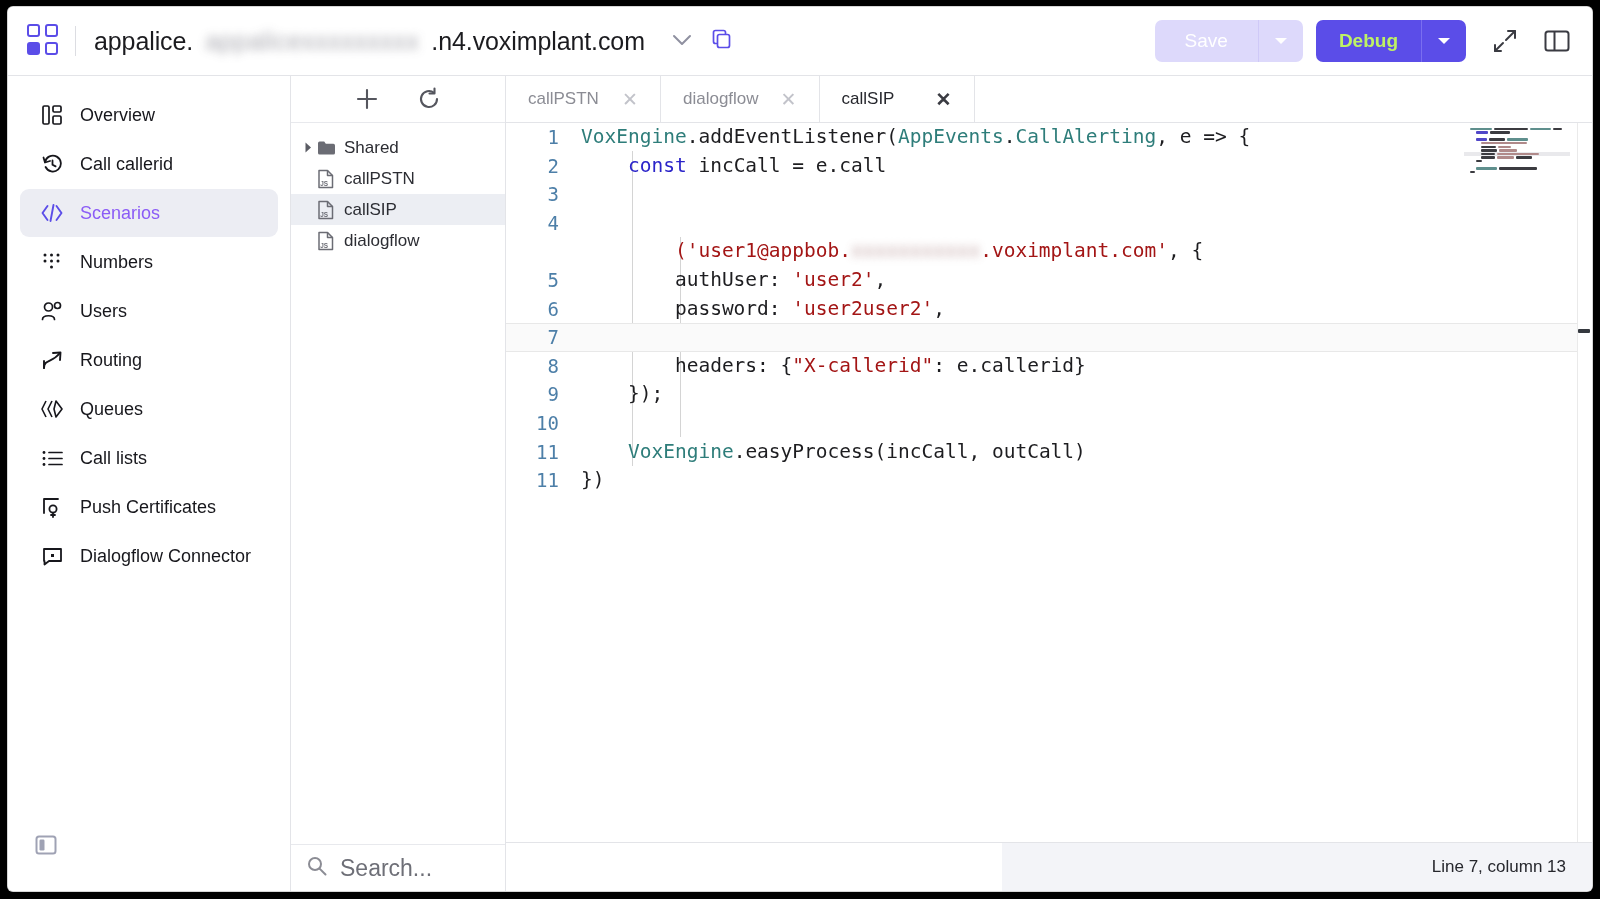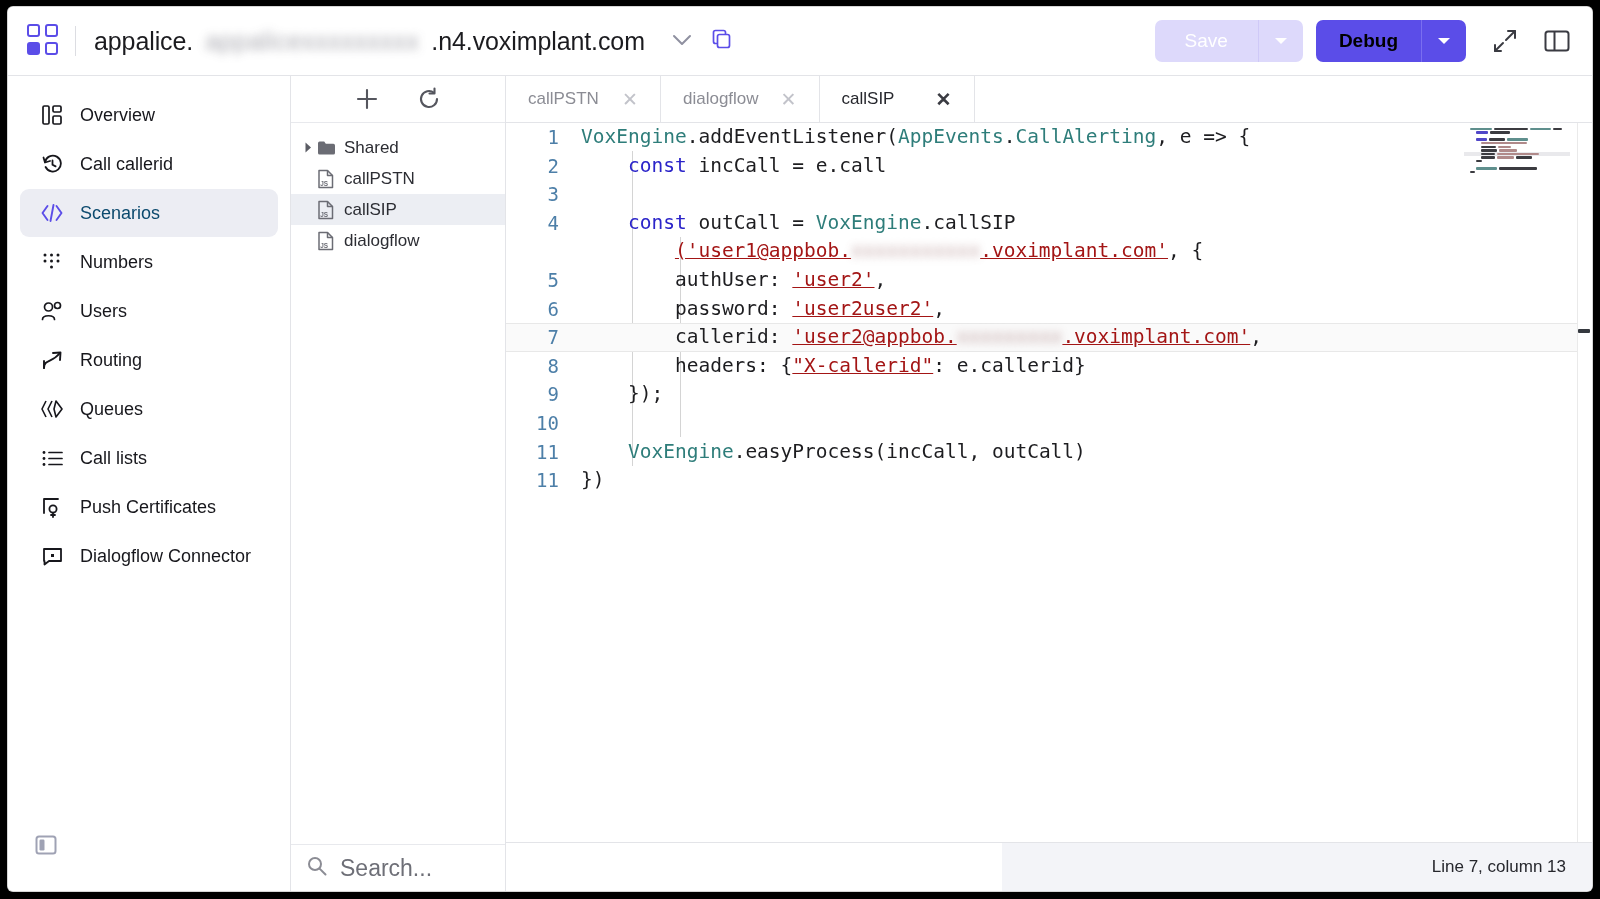--- a/index.html
+++ b/index.html
@@ -37,40 +37,40 @@
     display:flex;align-items:center;background:#ddd9fb;border-radius:7px;height:42px;
     margin-right:13px;overflow:hidden;cursor:default;
   }
   .btn-save .lbl{color:#fff;font-size:19px;padding:0 30px;line-height:42px;}
   .btn-save .sep{width:1px;height:42px;background:#cfc9f7;}
   .btn-save .dd{width:44px;height:42px;display:flex;align-items:center;justify-content:center;}
   .btn-debug{
     display:flex;align-items:center;background:#5B4DE8;border-radius:7px;height:42px;
     margin-right:22px;overflow:hidden;cursor:pointer;
   }
-  .btn-debug .lbl{color:#000000;font-size:19px;font-weight:bold;padding:0 23px;line-height:42px;}
+  .btn-debug .lbl{color:#bef264;font-size:19px;font-weight:bold;padding:0 23px;line-height:42px;}
   .btn-debug .sep{width:1px;height:42px;background:#7a6ef0;}
   .btn-debug .dd{width:44px;height:42px;display:flex;align-items:center;justify-content:center;}
   .tri{width:0;height:0;border-left:6px solid transparent;border-right:6px solid transparent;}
   .tri.light{border-top:6px solid #fff;}
   .tri.pale{border-top:6px solid #fff;}
   .ico-btn{width:34px;height:34px;display:flex;align-items:center;justify-content:center;
     margin-right:18px;cursor:pointer;}
 
   
   .body{flex:1 1 auto;display:flex;min-height:0;}
 
   
   .sidebar{width:282px;flex:0 0 282px;border-right:1px solid #e3e4e8;background:#fff;
     display:flex;flex-direction:column;position:relative;}
   .navlist{padding-top:14px;}
   .navitem{display:flex;align-items:center;height:48px;margin:1px 12px;border-radius:9px;
     padding-left:18px;cursor:pointer;color:#17171c;font-size:18px;}
   .navitem .nico{width:28px;flex:0 0 28px;display:flex;align-items:center;justify-content:center;margin-right:14px;}
-  .navitem.active{background:#ecedf3;color:#0c4a6e;}
+  .navitem.active{background:#ecedf3;color:#8b5cf6;}
   .navitem.active .nico svg{stroke:#5B4DE8;fill:none;}
   .sidebar-foot{margin-top:auto;padding:0 0 30px 26px;}
 
   
   .tree{width:214px;flex:0 0 214px;border-right:1px solid #e3e4e8;display:flex;flex-direction:column;background:#fff;}
   .tree-tools{height:46px;flex:0 0 46px;display:flex;align-items:center;justify-content:center;
     gap:38px;border-bottom:1px solid #e8e9ed;}
   .tool{cursor:pointer;color:#55565e;display:flex;align-items:center;justify-content:center;}
   .tree-list{flex:1 1 auto;padding-top:9px;overflow:hidden;}
   .trow{display:flex;align-items:center;height:31px;font-size:17px;color:#2c2d33;cursor:pointer;padding-left:10px;}
@@ -93,21 +93,21 @@
 
   .codewrap{flex:1 1 auto;position:relative;overflow:hidden;background:#fff;}
   .code{position:relative;font-family:"DejaVu Sans Mono",monospace;font-size:19.5px;line-height:28.6px;}
   .cline{display:flex;height:28.6px;align-items:center;position:relative;}
   .cline.cur{background:#fafafa;box-shadow:inset 0 1px 0 #e8e8e8, inset 0 -1px 0 #e8e8e8;}
   .ln{width:75px;flex:0 0 75px;text-align:right;padding-right:22px;color:#4d7fa8;font-size:19px;box-sizing:border-box;}
   .ctext{white-space:pre;color:#1d1d20;}
   .ind{position:absolute;width:1px;background:#d4d4d4;}
   .k{color:#2b24c9;}
   .t{color:#2e7d7a;}
-  .s{color:#a31515;text-decoration:underline;}
+  .s{color:#a31515;}
   .p{color:#1d1d20;}
   .blurcode{display:inline-block;color:#b08a8a;filter:blur(4.5px);opacity:.8;vertical-align:baseline;}
 
   .minimap{position:absolute;right:22px;top:4px;width:106px;height:66px;
     background:#fff;overflow:hidden;}
   .mm-line{height:3.6px;display:flex;align-items:center;gap:2px;padding-left:2px;}
   .mm-b{height:2.4px;border-radius:1px;}
   .scrollgut{position:absolute;right:0;top:0;width:14px;height:100%;background:#fff;
     border-left:1px solid #eaeaea;}
   .scrollmark{position:absolute;right:2px;top:206px;width:12px;height:4px;background:#35393f;border-radius:1px;}
@@ -427,41 +427,39 @@
             <span class="ctext">    <span class="k">const</span><span class="p"> incCall = e.call</span></span>
           </div>
 
           <div class="cline">
             <span class="ln">3</span>
             <span class="ctext"></span>
           </div>
 
           <div class="cline">
             <span class="ln">4</span>
-            <span class="ctext">    <span class="k">const</span><span class="p"> outCall = </span><span class="t">VoxEngine</span><span class="p">.callSIP</span></span>
           </div>
 
           <div class="cline">
             <span class="ln"></span>
             <span class="ctext">        <span class="s">('user1@appbob.</span><span class="blurcode">xxxxxxxxxxx</span><span class="s">.voximplant.com'</span><span class="p">, {</span></span>
           </div>
 
           <div class="cline">
             <span class="ln">5</span>
             <span class="ctext">        <span class="p">authUser: </span><span class="s">'user2'</span><span class="p">,</span></span>
           </div>
 
           <div class="cline">
             <span class="ln">6</span>
             <span class="ctext">        <span class="p">password: </span><span class="s">'user2user2'</span><span class="p">,</span></span>
           </div>
 
           <div class="cline cur">
             <span class="ln">7</span>
-            <span class="ctext">        <span class="p">callerid: </span><span class="s">'user2@appbob.</span><span class="blurcode">xxxxxxxxx</span><span class="s">.voximplant.com'</span><span class="p">,</span></span>
           </div>
 
           <div class="cline">
             <span class="ln">8</span>
             <span class="ctext">        <span class="p">headers: {</span><span class="s">"X-callerid"</span><span class="p">: e.callerid}</span></span>
           </div>
 
           <div class="cline">
             <span class="ln">9</span>
             <span class="ctext">    <span class="p">});</span></span>

